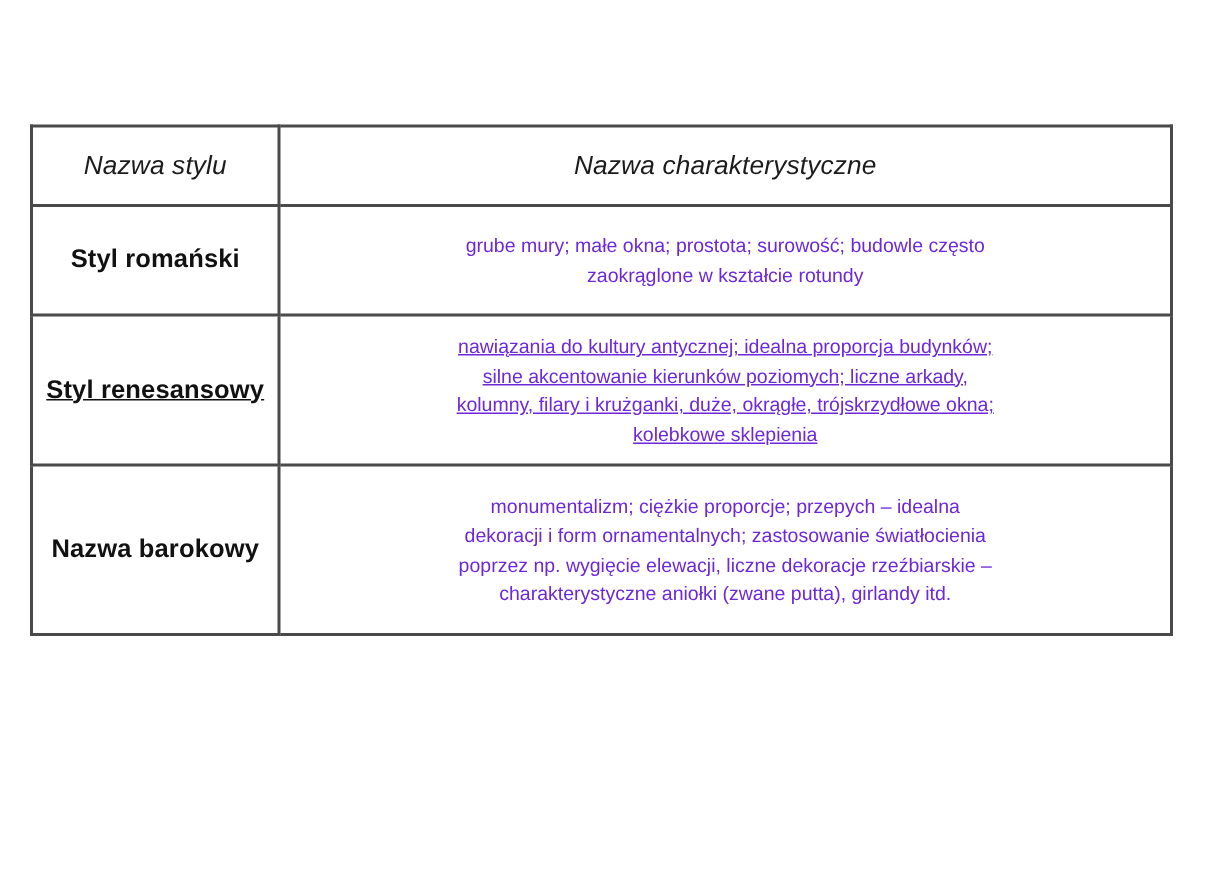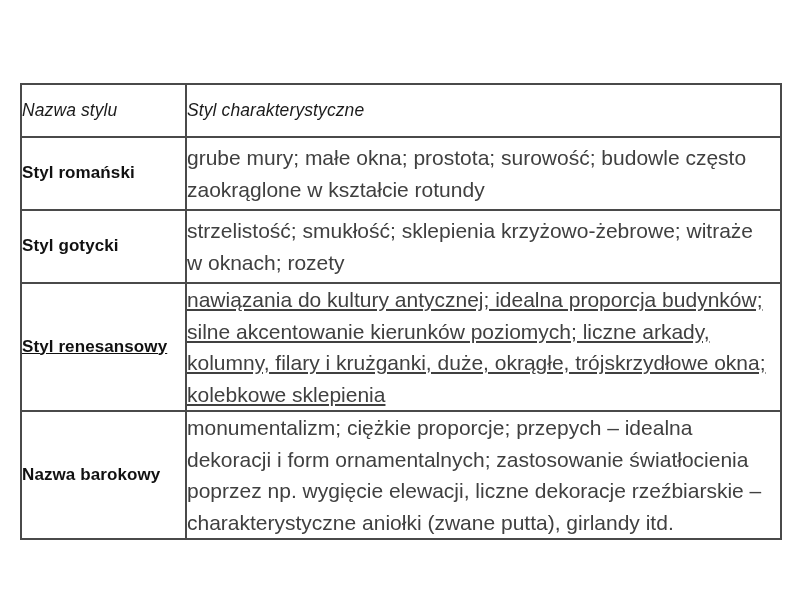--- a/index.html
+++ b/index.html
@@ -27,21 +27,21 @@
     width: 760px;
     border-collapse: collapse;
     table-layout: fixed;
     background: #ffffff;
   }
   .styles-table td,
   .styles-table th {
     border: 2px solid #4a4a4a;
     padding: 0;
     vertical-align: middle;
-    text-align: left;
+    text-align: center;
     background: #ffffff;
   }
   .col-name {
     width: 165px;
   }
   .col-features {
     width: 595px;
   }
   .head-cell {
     height: 51px;
@@ -53,24 +53,24 @@
   }
   .name-cell {
     font-weight: bold;
     font-size: 17px;
     line-height: 1.35;
     letter-spacing: 0.1px;
     padding: 4px 6px;
     color: #111111;
   }
   .features-cell {
-    font-size: 21px;
+    font-size: 13px;
     line-height: 1.5;
     padding: 9px 14px 10px 14px;
-    color: #404040;
+    color: #6d28d9;
     white-space: pre-line;
   }
   .row-roman .features-cell,
   .row-roman .name-cell {
     height: 71px;
   }
   .row-gothic .features-cell,
   .row-gothic .name-cell {
     height: 71px;
   }
@@ -90,33 +90,28 @@
 <div class="page">
 
   <table class="styles-table">
     <colgroup>
       <col class="col-name">
       <col class="col-features">
     </colgroup>
     <thead>
       <tr>
         <th class="head-cell">Nazwa stylu</th>
-        <th class="head-cell">Styl charakterystyczne</th>
+        <th class="head-cell">Nazwa charakterystyczne</th>
       </tr>
     </thead>
     <tbody>
       <tr class="row-roman">
         <td class="name-cell">Styl romański</td>
         <td class="features-cell">grube mury; małe okna; prostota; surowość; budowle często
 zaokrąglone w kształcie rotundy</td>
-      </tr>
-      <tr class="row-gothic">
-        <td class="name-cell">Styl gotycki</td>
-        <td class="features-cell">strzelistość;  smukłość;  sklepienia krzyżowo-żebrowe;  witraże
-w oknach;  rozety</td>
       </tr>
       <tr class="row-renaissance">
         <td class="name-cell">Styl
 renesansowy</td>
         <td class="features-cell">nawiązania do kultury antycznej;  idealna proporcja budynków;
 silne akcentowanie kierunków poziomych;  liczne arkady,
 kolumny, filary i krużganki, duże, okrągłe, trójskrzydłowe okna;
 kolebkowe sklepienia</td>
       </tr>
       <tr class="row-baroque">

